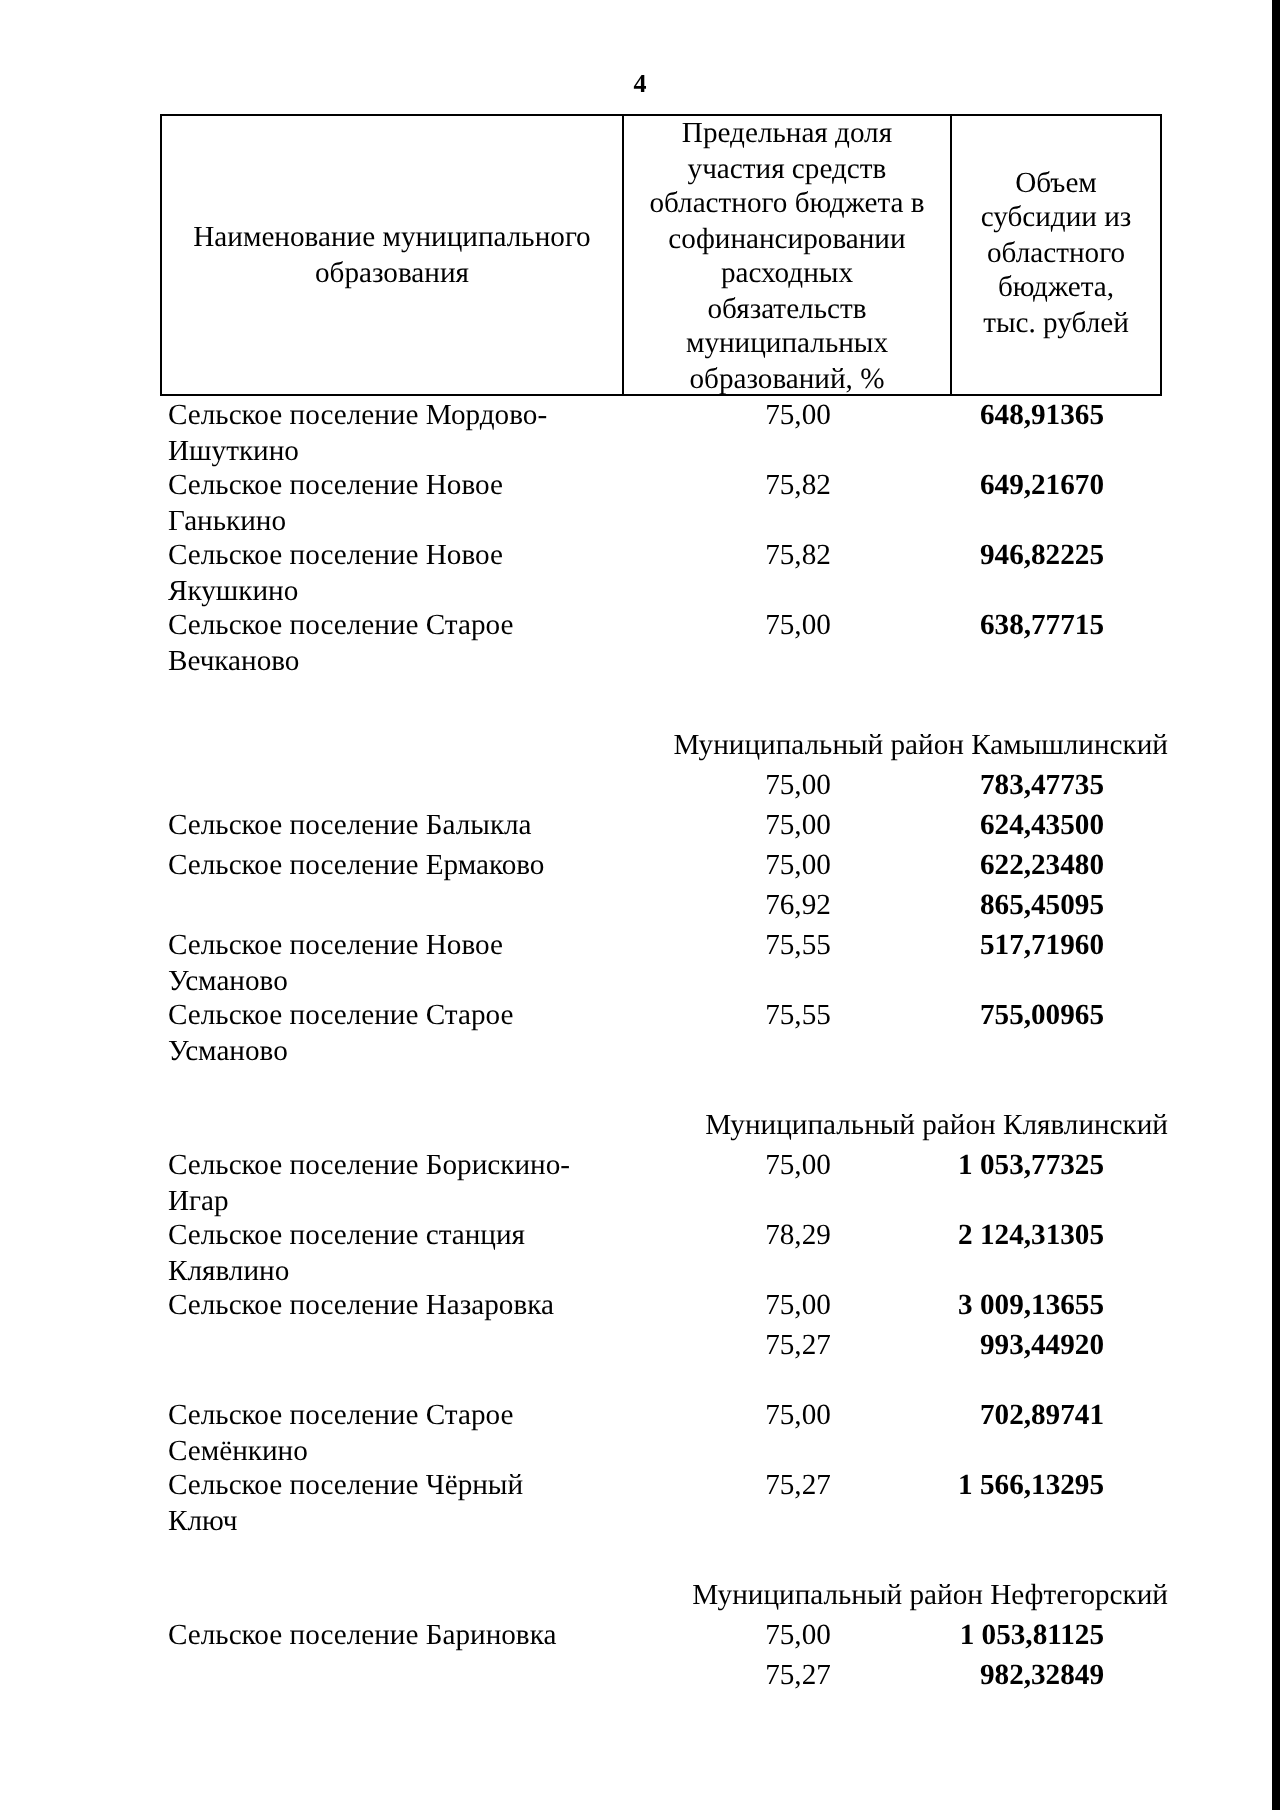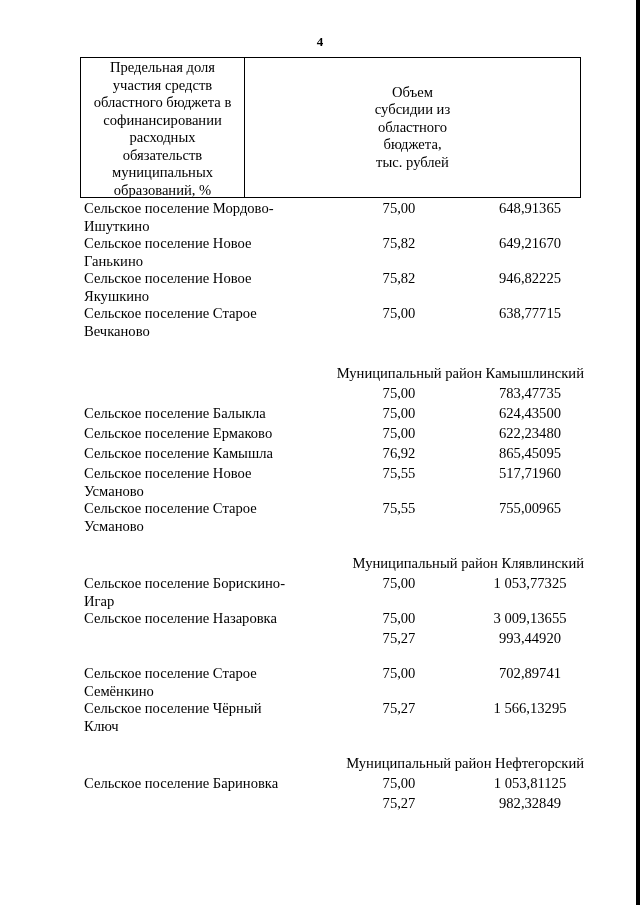--- a/index.html
+++ b/index.html
@@ -72,40 +72,45 @@
       white-space: pre-line;
     }
     .row .share {
       position: absolute;
       left: 280px;
       width: 70px;
       text-align: center;
     }
     .row .amount {
       position: absolute;
-      left: 396px;
+      left: 368px;
       width: 100px;
-      text-align: center;
+      text-align: right;
+      font-weight: bold;
     }
     .row.two-line { height: 35px; }
     .row.one-line { height: 20px; }
     .district-title {
       text-align: right;
       width: 500px;
       height: 20px;
     }
     .gap { height: 22px; }
   </style>
 </head>
 <body>
 
 <div class="page-number">4</div>
 <div class="edge-bar"></div>
 
 <div class="header-table">
+  <div class="hcell c1">
+    <span>Наименование муниципального
+образования</span>
+  </div>
   <div class="hcell c2">
     <span>Предельная доля
 участия средств
 областного бюджета в
 софинансировании
 расходных
 обязательств
 муниципальных
 образований, %</span>
   </div>
@@ -156,21 +161,20 @@
     <div class="name">Сельское поселение Балыкла</div>
     <div class="share">75,00</div>
     <div class="amount">624,43500</div>
   </div>
   <div class="row one-line">
     <div class="name">Сельское поселение Ермаково</div>
     <div class="share">75,00</div>
     <div class="amount">622,23480</div>
   </div>
   <div class="row one-line">
-    <div class="name">Сельское поселение Камышла</div>
     <div class="share">76,92</div>
     <div class="amount">865,45095</div>
   </div>
   <div class="row two-line">
     <div class="name">Сельское поселение Новое
 Усманово</div>
     <div class="share">75,55</div>
     <div class="amount">517,71960</div>
   </div>
   <div class="row two-line">
@@ -182,20 +186,26 @@
 
   <div class="gap" style="height:20px"></div>
 
   <div class="district-title">Муниципальный район Клявлинский</div>
   <div class="row two-line">
     <div class="name">Сельское поселение Борискино-
 Игар</div>
     <div class="share">75,00</div>
     <div class="amount">1 053,77325</div>
   </div>
+  <div class="row two-line">
+    <div class="name">Сельское поселение станция
+Клявлино</div>
+    <div class="share">78,29</div>
+    <div class="amount">2 124,31305</div>
+  </div>
   <div class="row one-line">
     <div class="name">Сельское поселение Назаровка</div>
     <div class="share">75,00</div>
     <div class="amount">3 009,13655</div>
   </div>
   <div class="row two-line">
     <div class="share">75,27</div>
     <div class="amount">993,44920</div>
   </div>
   <div class="row two-line">

